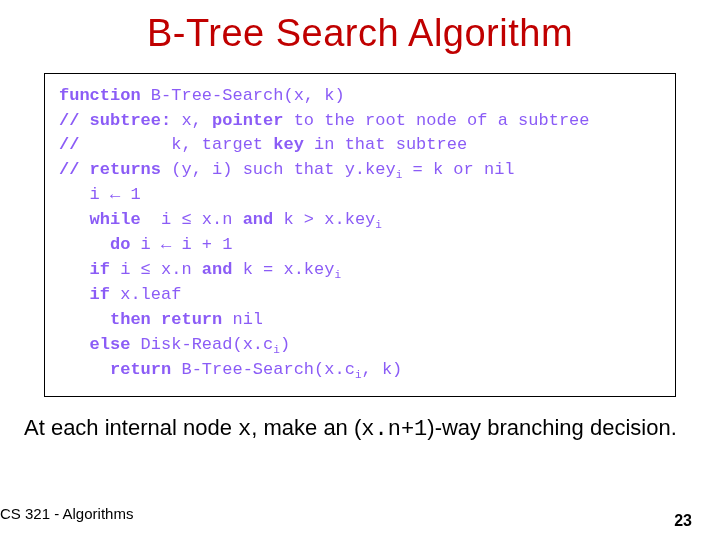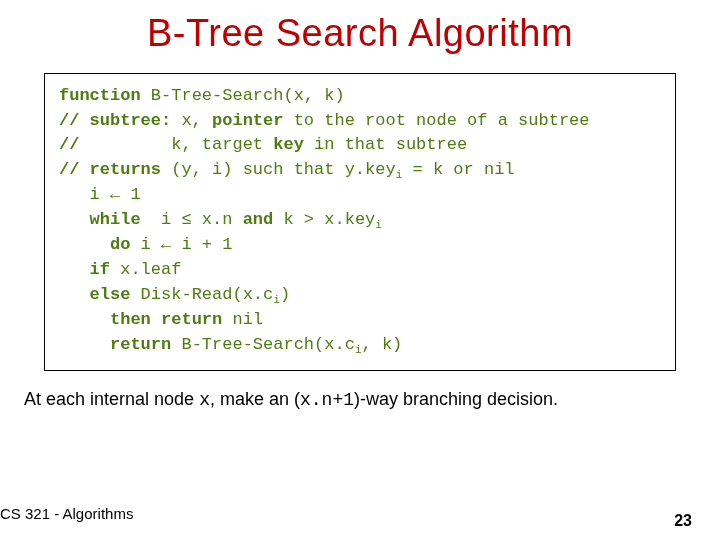--- a/index.html
+++ b/index.html
@@ -26,31 +26,31 @@
     padding-top: 12px;
     letter-spacing: 0.5px;
   }
   .codebox {
     margin: 18px 44px 0 44px;
     border: 1px solid #000;
     padding: 10px 14px 12px 14px;
     font-family: "Courier New", Courier, monospace;
     font-size: 17px;
     line-height: 1.45;
-    color: #4d7c0f;
+    color: #8b5cf6;
     white-space: normal;
   }
   .codebox .line {
     white-space: pre;
   }
   .kw { font-weight: bold; }
   .sub { font-size: 0.65em; vertical-align: sub; }
   .caption {
     margin: 18px 24px 0 24px;
-    font-size: 18px;
+    font-size: 22px;
     font-family: Arial, Helvetica, sans-serif;
   }
   .mono { font-family: "Courier New", Courier, monospace; }
   .footer-center {
     position: absolute;
     bottom: 18px;
     left: 0;
     right: 0;
     text-align: left;
     font-size: 15px;
@@ -71,23 +71,24 @@
   <div class="title">B-Tree Search Algorithm</div>
 
   <div class="codebox">
     <div class="line"><span class="kw">function</span><span> B-Tree-Search(x, k)</span></div>
     <div class="line"><span class="kw">// subtree:</span><span> x, </span><span class="kw">pointer</span><span> to the root node of a subtree</span></div>
     <div class="line"><span class="kw">//        </span><span> k, target </span><span class="kw">key</span><span> in that subtree</span></div>
     <div class="line"><span class="kw">// returns</span><span> (y, i) such that y.key</span><span class="sub">i</span><span> = k or nil</span></div>
     <div class="line"><span>   i ← 1</span></div>
     <div class="line"><span>   </span><span class="kw">while</span><span>  i ≤ x.n </span><span class="kw">and</span><span> k &gt; x.key</span><span class="sub">i</span></div>
     <div class="line"><span>     </span><span class="kw">do</span><span> i ← i + 1</span></div>
+    <div class="line"><span>   </span><span class="kw">if</span><span> i ≤ x.n </span><span class="kw">and</span><span> k = x.key</span><span class="sub">i</span></div>
     <div class="line"><span>   </span><span class="kw">if</span><span> x.leaf</span></div>
+    <div class="line"><span>     </span><span class="kw">then return</span><span> nil</span></div>
     <div class="line"><span>   </span><span class="kw">else</span><span> Disk-Read(x.c</span><span class="sub">i</span><span>)</span></div>
-    <div class="line"><span>     </span><span class="kw">then return</span><span> nil</span></div>
     <div class="line"><span>     </span><span class="kw">return</span><span> B-Tree-Search(x.c</span><span class="sub">i</span><span>, k)</span></div>
   </div>
 
   <div class="caption">
     <span>At each internal node </span><span class="mono">x</span><span>, make an (</span><span class="mono">x.n+1</span><span>)-way branching decision.</span>
   </div>
 
   <div class="footer-center">CS 321 - Algorithms</div>
   <div class="footer-right">23</div>
 </div>

